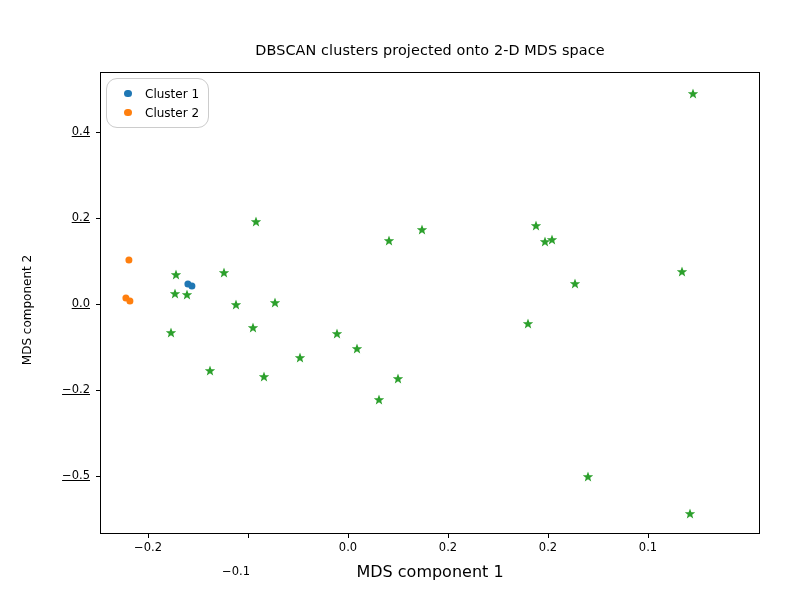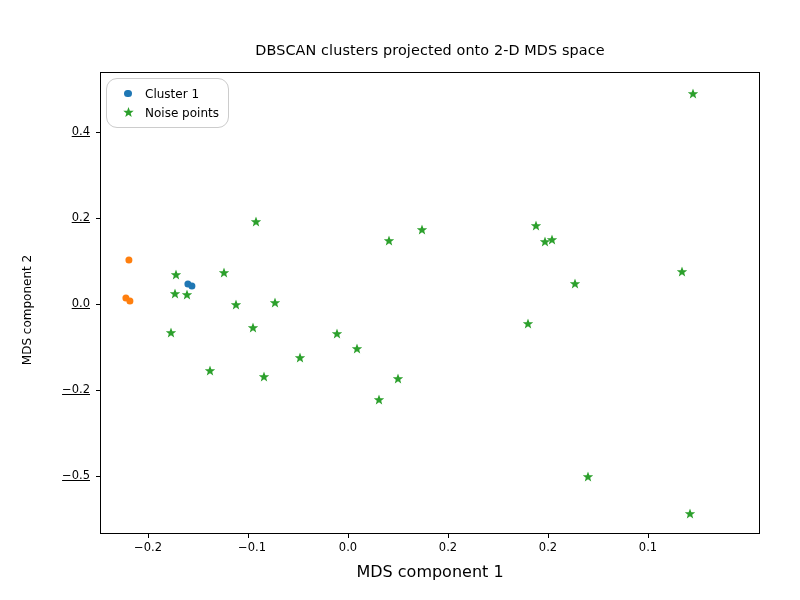--- a/index.html
+++ b/index.html
@@ -300,21 +300,21 @@
             <polygon points="5.50,0.00 6.86,3.63 10.73,3.80 7.70,6.21 8.73,9.95 5.50,7.81 2.27,9.95 3.30,6.21 0.27,3.80 4.14,3.63" fill="#2ca02c"></polygon>
           </svg>
         </div>
       </div>
   </div>
 
   <div id="ticks-x">
       <div class="tick-x" style="left: 148px;"></div>
       <div class="ticklabel-x" style="left: 148px;">−0.2</div>
       <div class="tick-x" style="left: 248px;"></div>
-      <div class="ticklabel-x" style="left: 252px;">−0.1</div>
+      <div class="ticklabel-x" style="left: 236px; margin-top: 24px;">−0.1</div>
       <div class="tick-x" style="left: 348px;"></div>
       <div class="ticklabel-x" style="left: 348px;">0.0</div>
       <div class="tick-x" style="left: 448px;"></div>
       <div class="ticklabel-x" style="left: 448px;">0.2</div>
       <div class="tick-x" style="left: 548px;"></div>
       <div class="ticklabel-x" style="left: 548px;">0.2</div>
       <div class="tick-x" style="left: 648px;"></div>
       <div class="ticklabel-x" style="left: 648px;">0.1</div>
     </div>
   <div id="ticks-y">
@@ -345,21 +345,19 @@
 
   <div id="legend">
       <div class="legend-row">
         <span class="legend-marker">
           <span class="lg-circle" style="background: rgb(31, 119, 180);"></span>
         </span>
         <span class="legend-label">Cluster 1</span>
       </div>
       <div class="legend-row">
         <span class="legend-marker">
-          <svg width="11" height="11" viewBox="0 0 11 11">
-            <polygon points="5.50,0.00 6.86,3.63 10.73,3.80 7.70,6.21 8.73,9.95 5.50,7.81 2.27,9.95 3.30,6.21 0.27,3.80 4.14,3.63" fill="#2ca02c"></polygon>
-          </svg>
+          <span class="lg-circle" style="background: rgb(255, 127, 14);"></span>
         </span>
-        <span class="legend-label">Noise points</span>
+        <span class="legend-label">Cluster 2</span>
       </div>
     </div>
 
 </div>
 
 </body></html>

